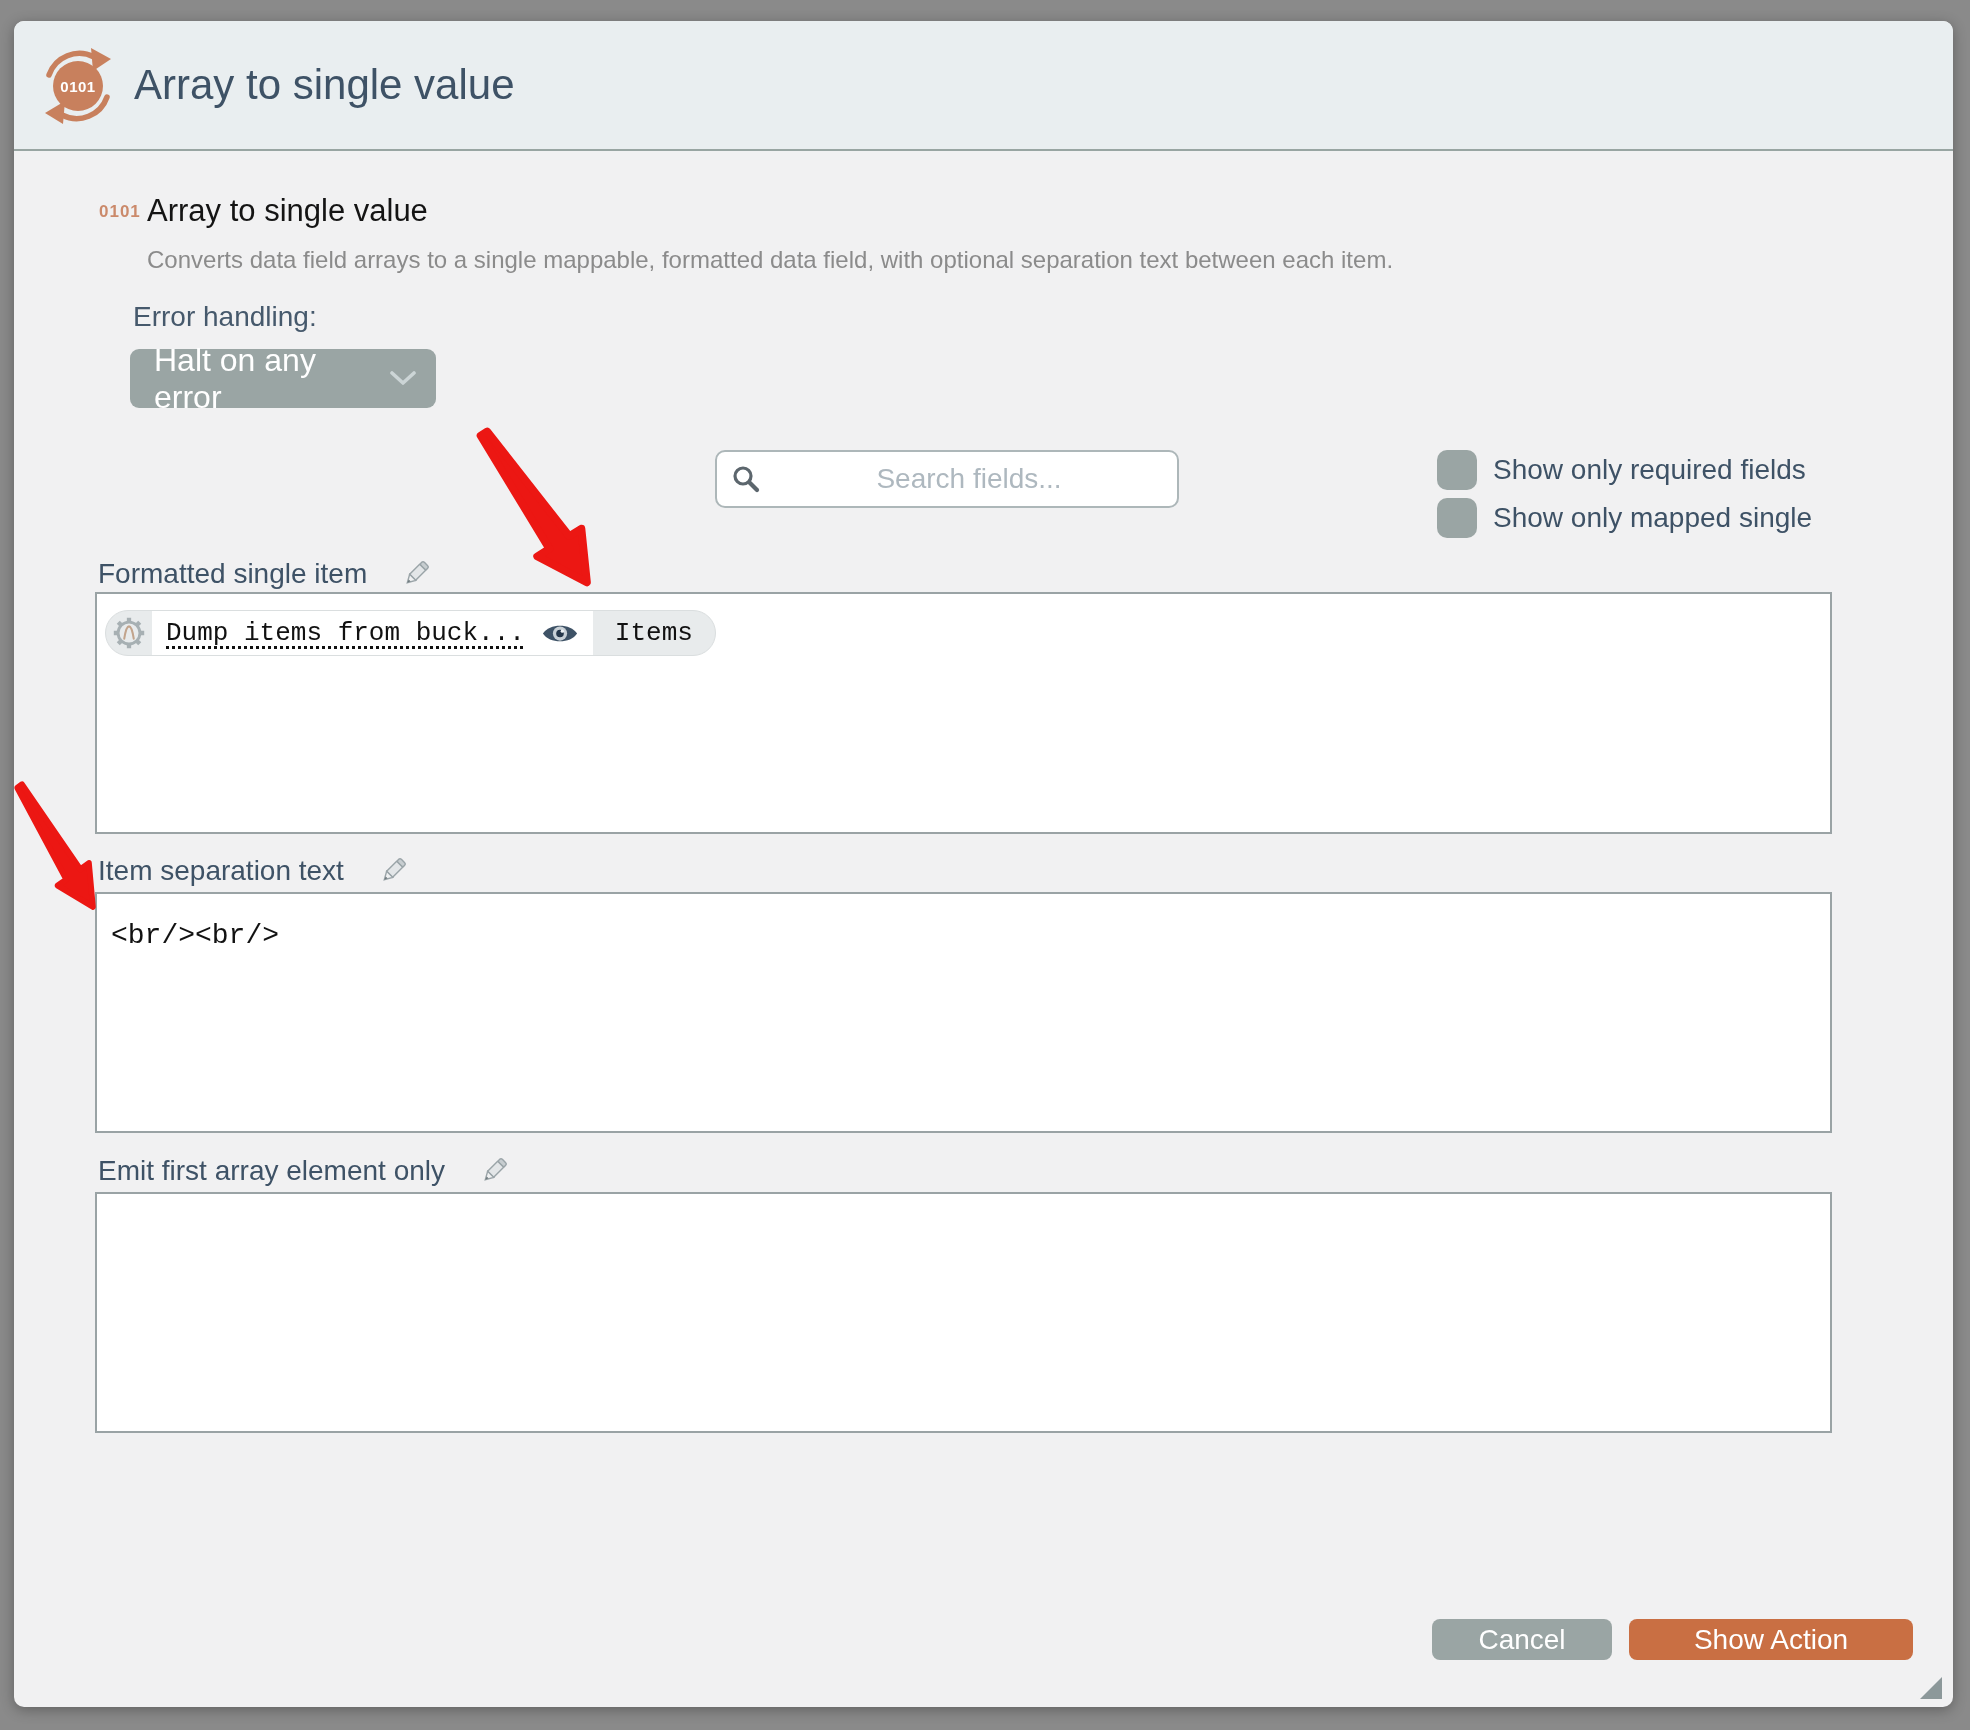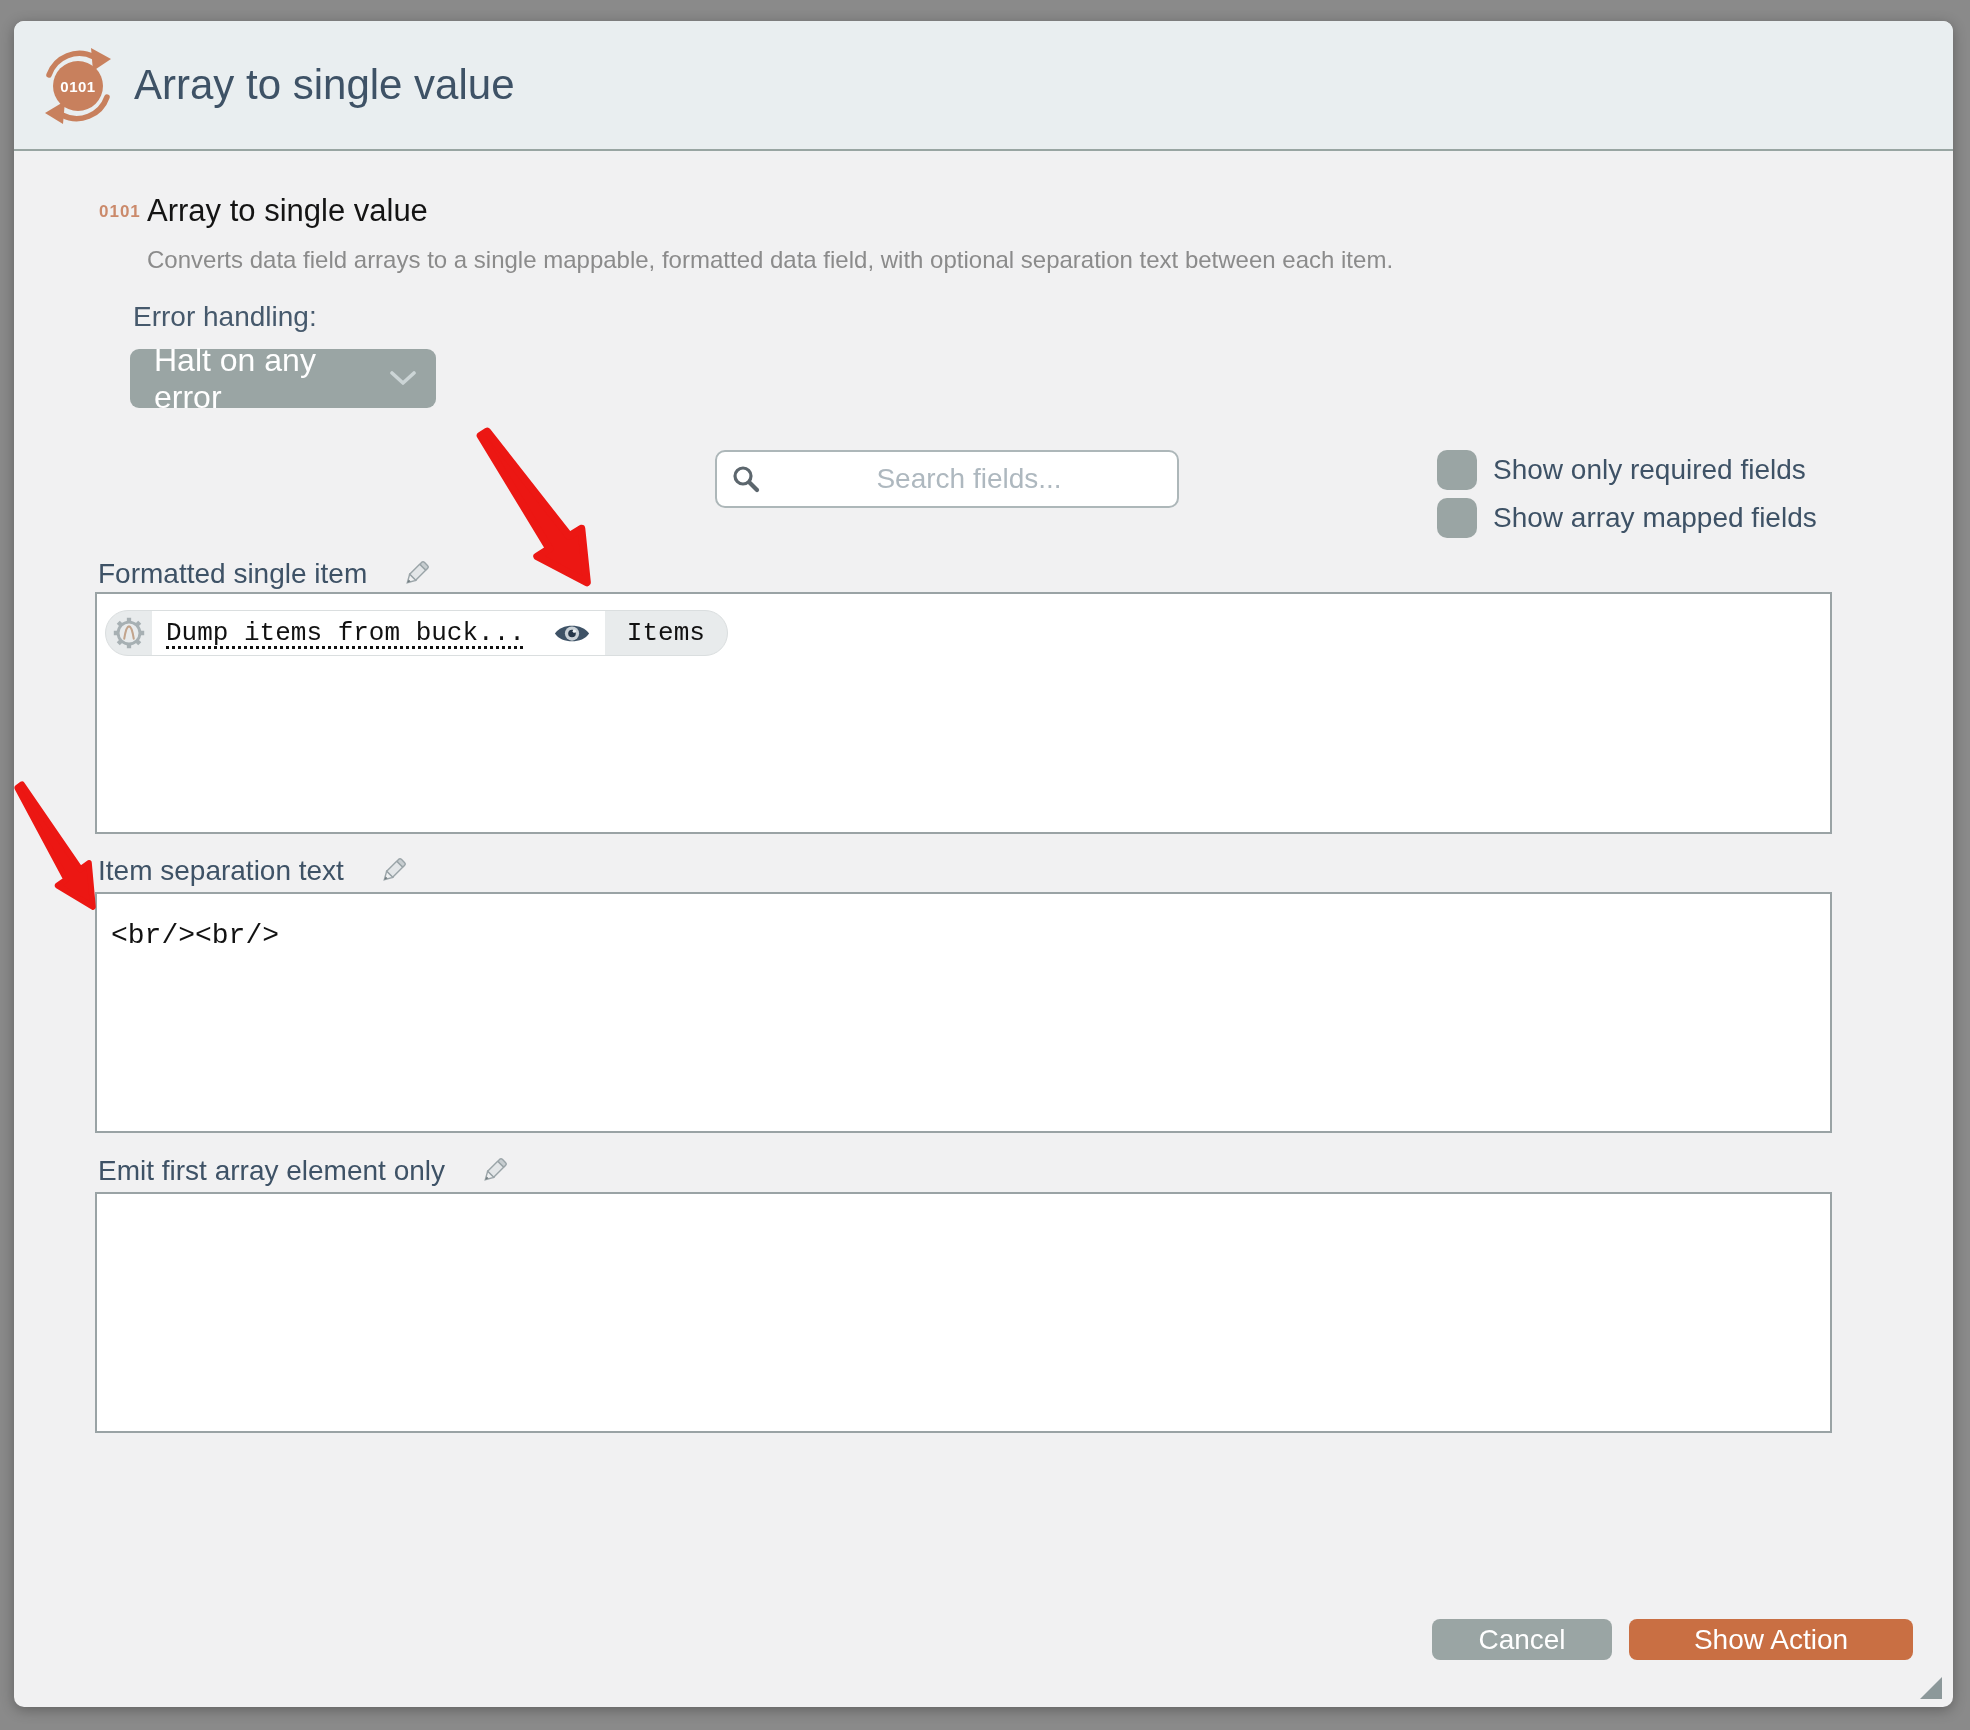--- a/index.html
+++ b/index.html
@@ -100,21 +100,21 @@
 
   .token{
     position:absolute;left:8px;top:16px;height:46px;
     display:inline-flex;align-items:stretch;
     background:#e8ebec;border:1px solid #dadedf;border-radius:23px;
     overflow:hidden;cursor:pointer;
   }
   .token-cap{width:46px;display:flex;align-items:center;justify-content:center;flex:none;}
   .token-main{
     background:#ffffff;display:flex;align-items:center;
-    padding:0 14px;gap:28px;
+    padding:0 14px;gap:16px;
   }
   .token-text{
     font-family:"Liberation Mono","DejaVu Sans Mono",monospace;
     font-size:26px;color:#111;white-space:nowrap;
     text-decoration:underline dotted;text-decoration-thickness:3px;text-underline-offset:6px;
   }
   .token-prop{
     display:flex;align-items:center;justify-content:center;
     padding:0 22px;
     font-family:"Liberation Mono","DejaVu Sans Mono",monospace;
@@ -174,21 +174,21 @@
     </svg>
     <input class="search-input" placeholder="Search fields..." style="">
   </div>
 
   <div class="filter-row r1">
     <div class="checkbox"></div>
     <div class="filter-label">Show only required fields</div>
   </div>
   <div class="filter-row r2">
     <div class="checkbox"></div>
-    <div class="filter-label">Show array mapped fields</div>
+    <div class="filter-label">Show only mapped single</div>
   </div>
 
   <div class="field-label-row lrow1">
     <span class="field-label">Formatted single item</span>
     <svg class="pencil" width="34" height="34" viewBox="0 0 36 36">
       <g transform="rotate(45 18 18)">
         <rect x="13.5" y="3" width="9" height="5" rx="2" fill="#c7cdd0" stroke="#9aa4a8" stroke-width="1.5"></rect>
         <rect x="13.5" y="8" width="9" height="15" fill="#e3e6e8" stroke="#9aa4a8" stroke-width="1.5"></rect>
         <path d="M13.5,23 L22.5,23 L18,31 Z" fill="#f0f1f2" stroke="#9aa4a8" stroke-width="1.5"></path>
         <path d="M16.6,27.5 L18,31 L19.4,27.5 Z" fill="#6e797d"></path>

